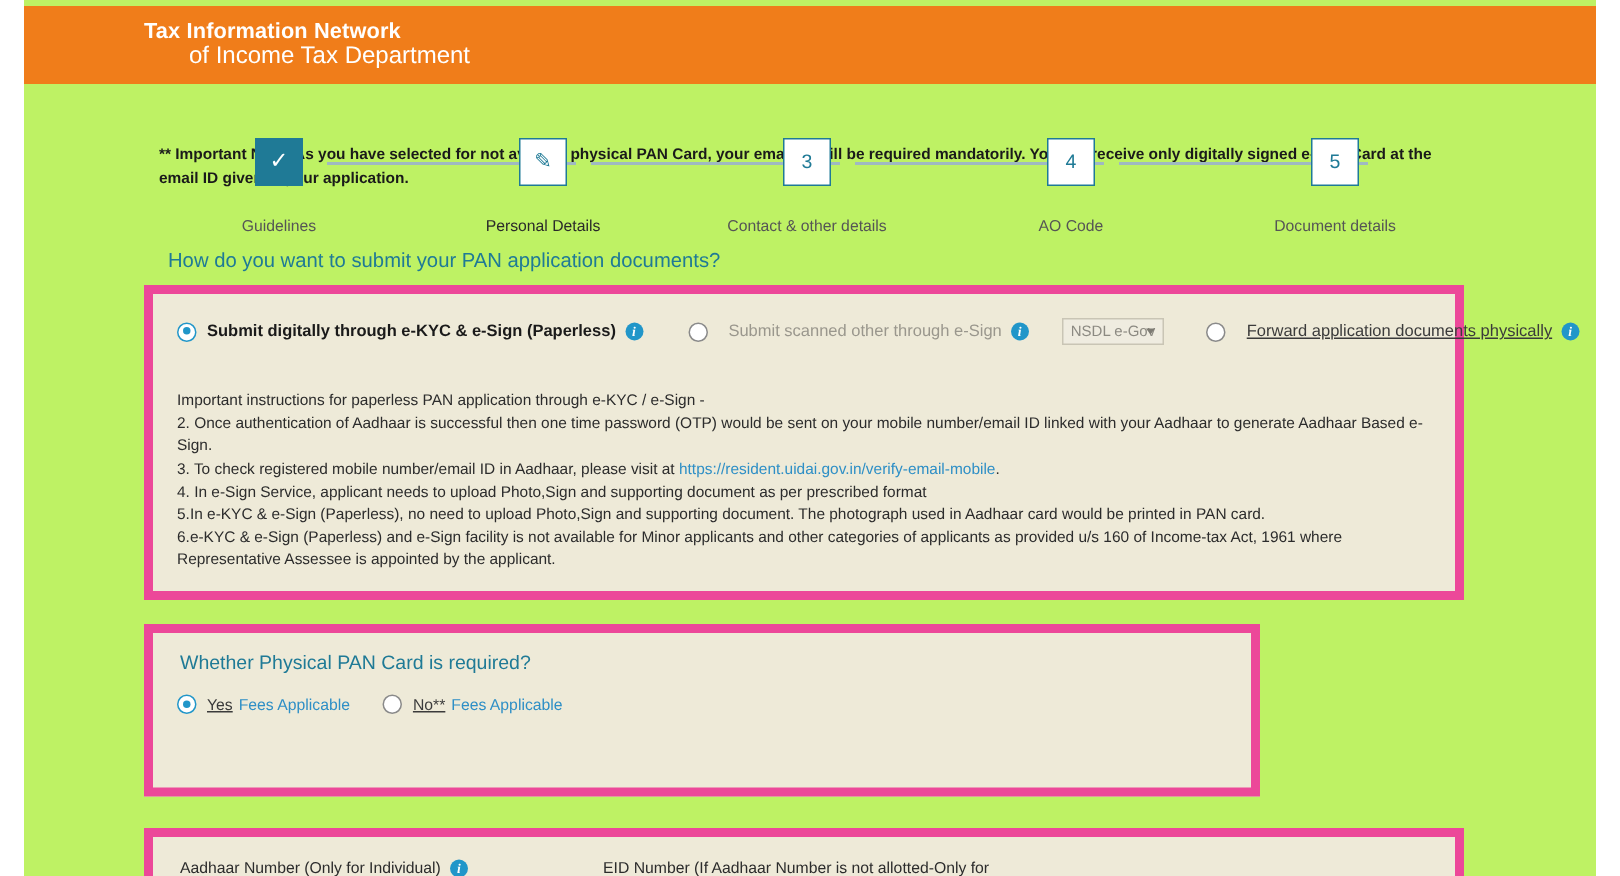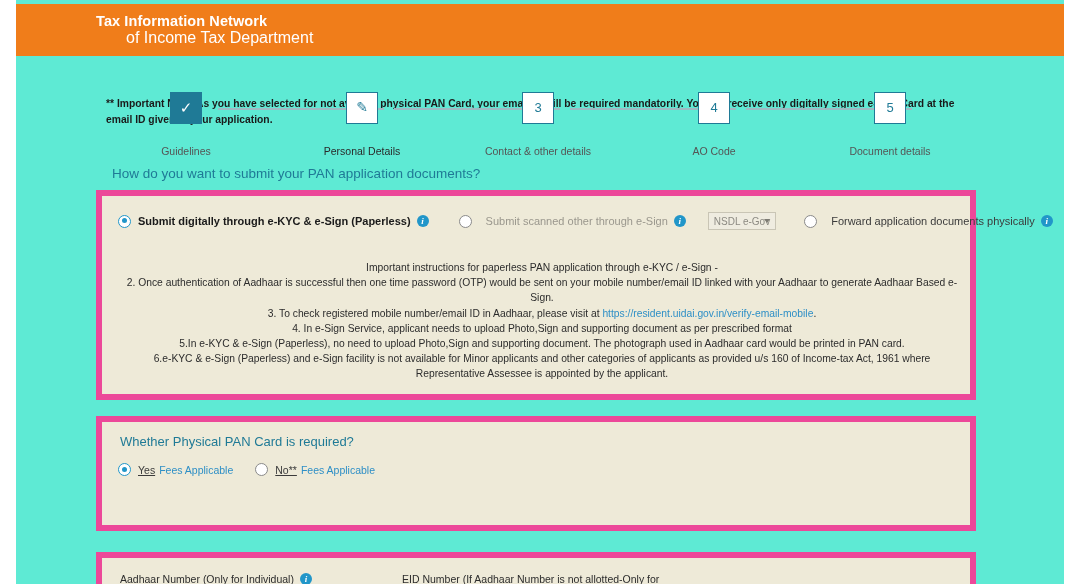--- a/index.html
+++ b/index.html
@@ -6,21 +6,21 @@
   html, body {
     margin: 0; padding: 0;
     width: 1080px; height: 584px;
     background: #ffffff;
     font-family: "Liberation Sans", sans-serif;
     overflow: hidden;
   }
   .page {
     position: relative;
     width: 1080px; height: 584px;
-    background: #5eead4;
+    background: #bef264;
   }
   
   .header {
     position: absolute;
     left: 0; top: 4px;
     width: 1080px; height: 52px;
     background: #f07d1a;
   }
   .header-inner {
     position: absolute;
@@ -156,20 +156,21 @@
     color: #1a1a1a;
     white-space: nowrap;
   }
   .opt-label-muted {
     color: #9a978d;
     white-space: nowrap;
   }
   .opt-label-dark {
     color: #3b3b3b;
     white-space: nowrap;
+    text-decoration: underline;
   }
   .info-icon {
     display: inline-block;
     width: 12px; height: 12px;
     border-radius: 50%;
     background: #2196c9;
     color: #ffffff;
     font-size: 9px;
     font-weight: bold;
     font-style: italic;
@@ -205,27 +206,27 @@
   .gap-l2 { margin-left: 28px; }
 
   .instructions {
     position: absolute;
     left: 16px; top: 64px;
     width: 848px;
     font-size: 10.3px;
     color: #2c2c2c;
     line-height: 15.2px;
   }
-  .instructions p { margin: 0 0 0 0; text-align: center; }
+  .instructions p { margin: 0 0 0 0; }
   .instructions a { color: #2e8fc6; text-decoration: none; }
 
   
   .panel2 {
     left: 96px; top: 416px;
-    width: 880px; height: 115px;
+    width: 744px; height: 115px;
   }
   .p2-title {
     position: absolute;
     left: 18px; top: 12px;
     font-size: 13px;
     color: #1f7a96;
   }
   .p2-radios {
     position: absolute;
     left: 16px; top: 41px;

